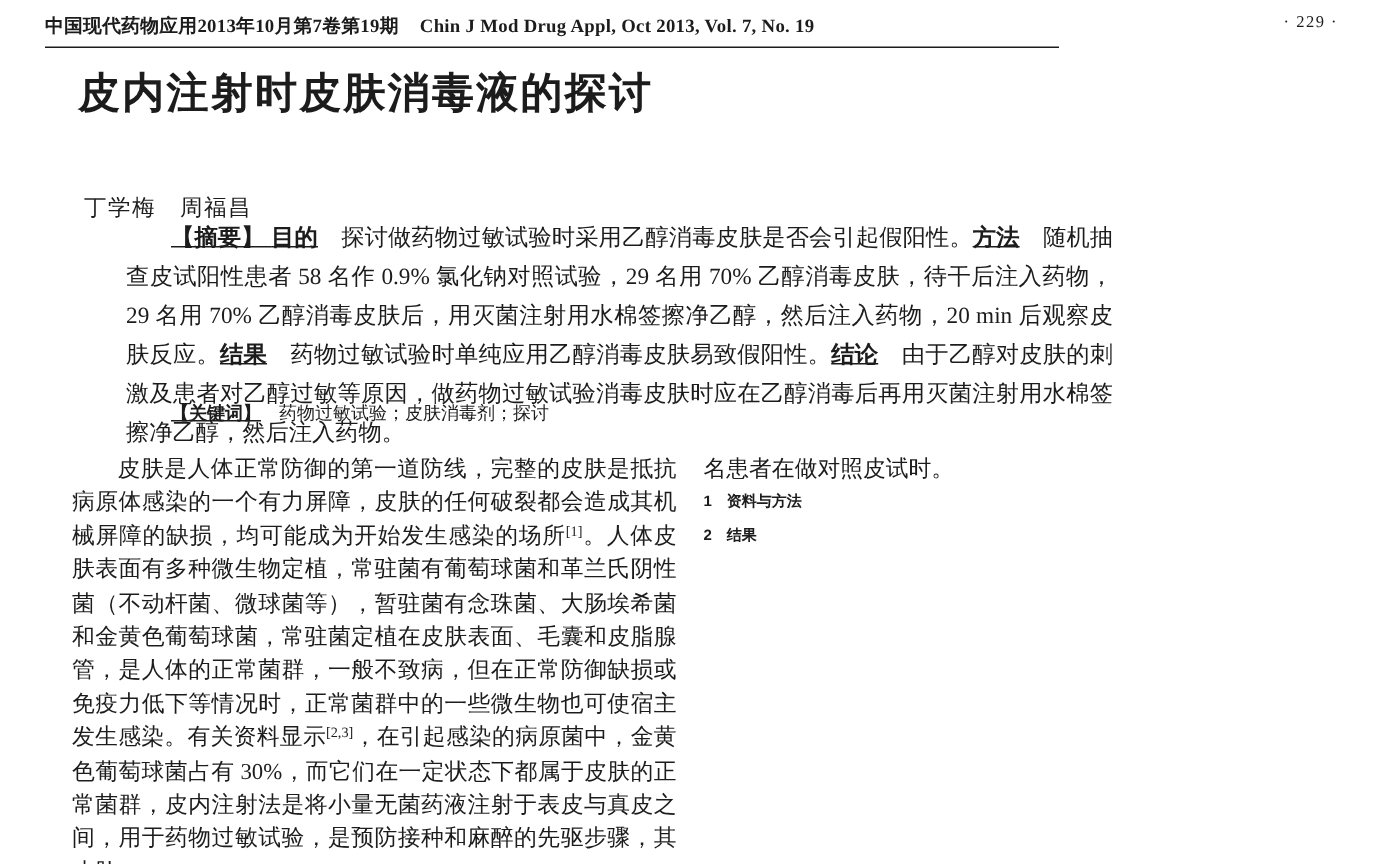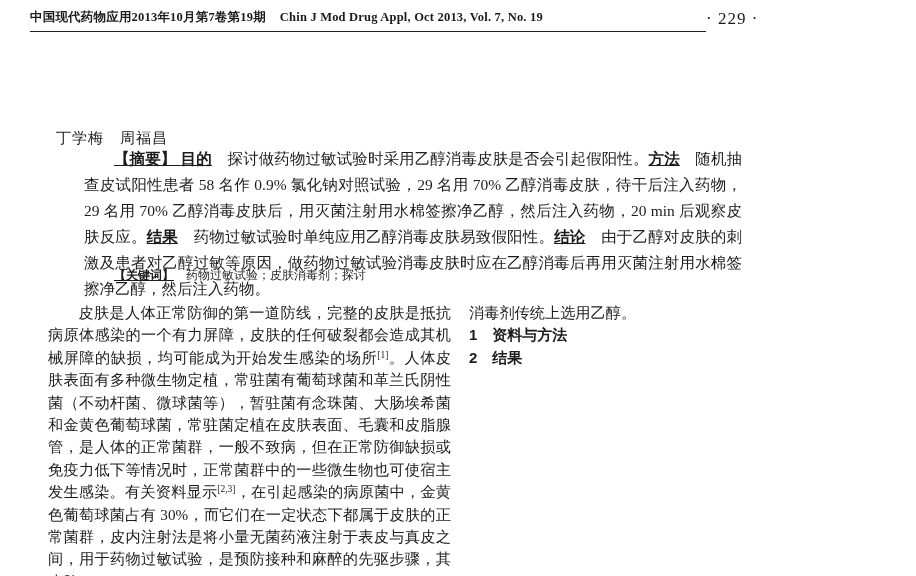--- a/index.html
+++ b/index.html
@@ -8,32 +8,32 @@
     position:relative;
     width:916px; height:576px;
     background:#ffffff;
     color:#1c1c1c;
     font-family:"Liberation Serif","DejaVu Serif",serif;
     overflow:hidden;
   }
   
   .header {
     position:absolute; top:6px; left:30px; right:24px;
-    display:flex; align-items:flex-start;
+    display:flex; justify-content:space-between; align-items:flex-start;
   }
   .journal-line {
     width:676px;
     font-size:12.5px; font-weight:700;
     padding:3px 0 5px 0;
     border-bottom:1.6px solid #1c1c1c;
     white-space:nowrap;
     letter-spacing:0.2px;
   }
   .journal-line .en { margin-left:14px; }
-  .page-no { font-size:17px; padding-top:3px; letter-spacing:1px; }
+  .page-no { font-size:11px; padding-top:3px; letter-spacing:1px; }
   
   .title {
     position:absolute; top:43px; left:52px;
     font-family:"Liberation Sans","DejaVu Sans",sans-serif;
     font-weight:700; font-size:28px; letter-spacing:1.5px;
   }
   .authors {
     position:absolute; top:99px; left:56px;
     font-size:15px; letter-spacing:1px;margin-top:30px;
   }
@@ -50,21 +50,21 @@
   
   .columns {
     position:absolute; top:302px; left:48px;
     display:flex; gap:18px;
   }
   .col { width:403px; font-size:15.2px; line-height:22.4px; text-align:justify; }
   .col p { margin:0; }
   .col p.indent { text-indent:2em; }
   .col h3 {
     font-family:"Liberation Sans","DejaVu Sans",sans-serif;
-    font-weight:700; font-size:15px; line-height:22.4px;
+    font-weight:700; font-size:10px; line-height:22.4px;
   }
   
   .seg-b {
     font-family:"Liberation Sans","DejaVu Sans",sans-serif;
     font-weight:700;
     text-decoration:underline;
   }
   sup.ref { font-size:9.5px; line-height:0; vertical-align:5px; letter-spacing:0; }
 </style>
 </head>
@@ -72,34 +72,35 @@
 
 <div class="page">
 
   <div class="header">
     <div class="journal-line">
       <span class="cn">中国现代药物应用2013年10月第7卷第19期</span><span class="en">Chin J Mod Drug Appl, Oct 2013, Vol. 7, No. 19</span>
     </div>
     <div class="page-no">· 229 ·</div>
   </div>
 
+  <h1 class="title">皮内注射时皮肤消毒液的探讨</h1>
 
   <div class="authors">丁学梅　周福昌</div>
 
   <p class="abstract"><span class="seg-b">【摘要】 </span><span class="seg-b">目的</span><span>　探讨做药物过敏试验时采用乙醇消毒皮肤是否会引起假阳性。</span><span class="seg-b">方法</span><span>　随机抽查皮试阳性患者 58 名作 0.9% 氯化钠对照试验，29 名用 70% 乙醇消毒皮肤，待干后注入药物，29 名用 70% 乙醇消毒皮肤后，用灭菌注射用水棉签擦净乙醇，然后注入药物，20 min 后观察皮肤反应。</span><span class="seg-b">结果</span><span>　药物过敏试验时单纯应用乙醇消毒皮肤易致假阳性。</span><span class="seg-b">结论</span><span>　由于乙醇对皮肤的刺激及患者对乙醇过敏等原因，做药物过敏试验消毒皮肤时应在乙醇消毒后再用灭菌注射用水棉签擦净乙醇，然后注入药物。</span></p>
 
   <p class="keywords"><span class="seg-b">【关键词】</span><span>　药物过敏试验；皮肤消毒剂；探讨</span></p>
 
   <div class="columns">
 
     <div class="col">
       <p class="indent"><span>皮肤是人体正常防御的第一道防线，完整的皮肤是抵抗病原体感染的一个有力屏障，皮肤的任何破裂都会造成其机械屏障的缺损，均可能成为开始发生感染的场所</span><sup class="ref">[1]</sup><span>。人体皮肤表面有多种微生物定植，常驻菌有葡萄球菌和革兰氏阴性菌（不动杆菌、微球菌等），暂驻菌有念珠菌、大肠埃希菌和金黄色葡萄球菌，常驻菌定植在皮肤表面、毛囊和皮脂腺管，是人体的正常菌群，一般不致病，但在正常防御缺损或免疫力低下等情况时，正常菌群中的一些微生物也可使宿主发生感染。有关资料显示</span><sup class="ref">[2,3]</sup><span>，在引起感染的病原菌中，金黄色葡萄球菌占有 30%，而它们在一定状态下都属于皮肤的正常菌群，皮内注射法是将小量无菌药液注射于表皮与真皮之间，用于药物过敏试验，是预防接种和麻醉的先驱步骤，其皮肤</span></p>
     </div>
 
     <div class="col">
-      <p><span>消毒剂传统上选用乙醇。</span></p>
+      <p><span>名患者在做对照皮试时。</span></p>
       <h3>1　资料与方法</h3>
       <h3>2　结果</h3>
     </div>
 
   </div>
 
 </div>
 
 </body></html>

